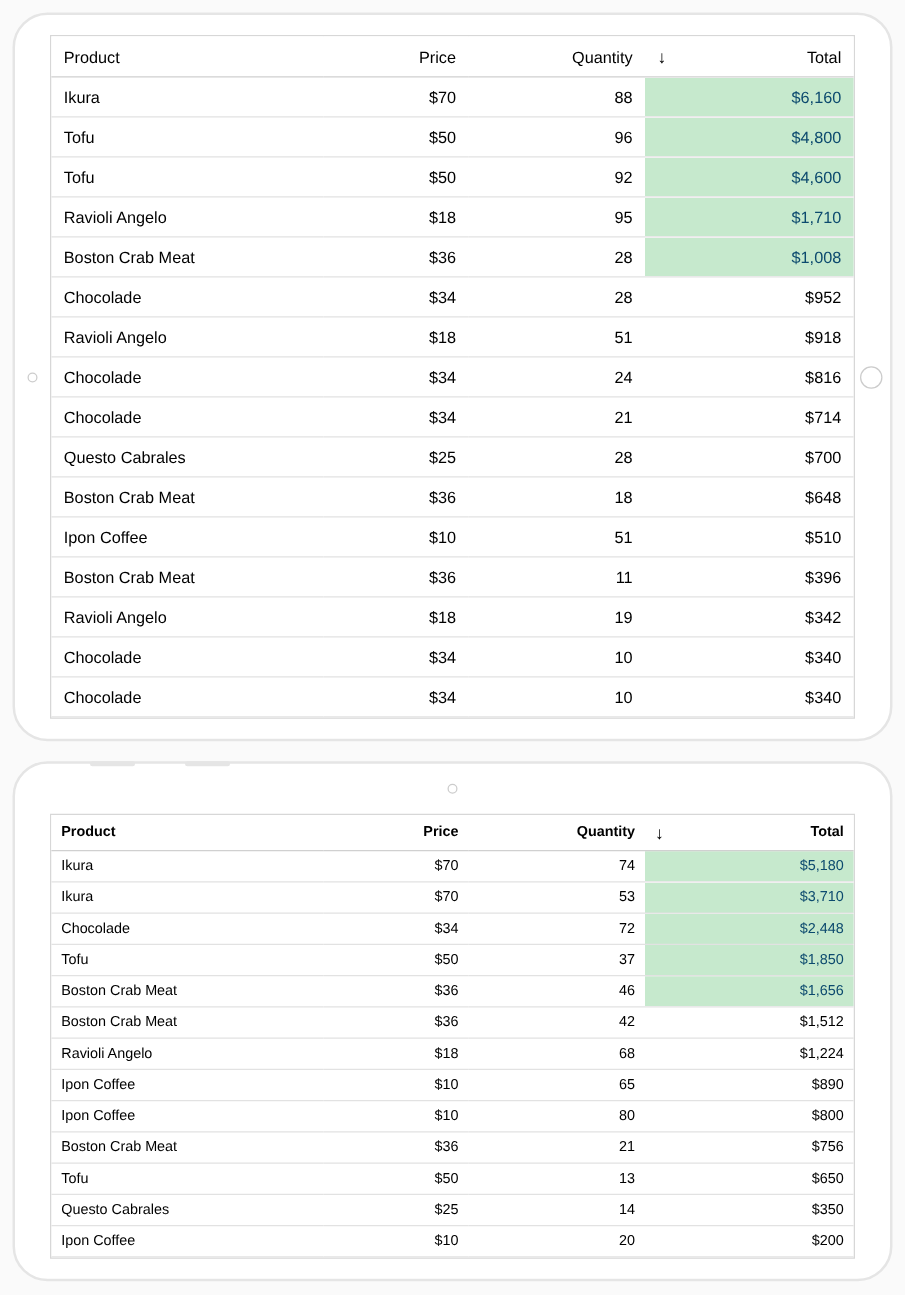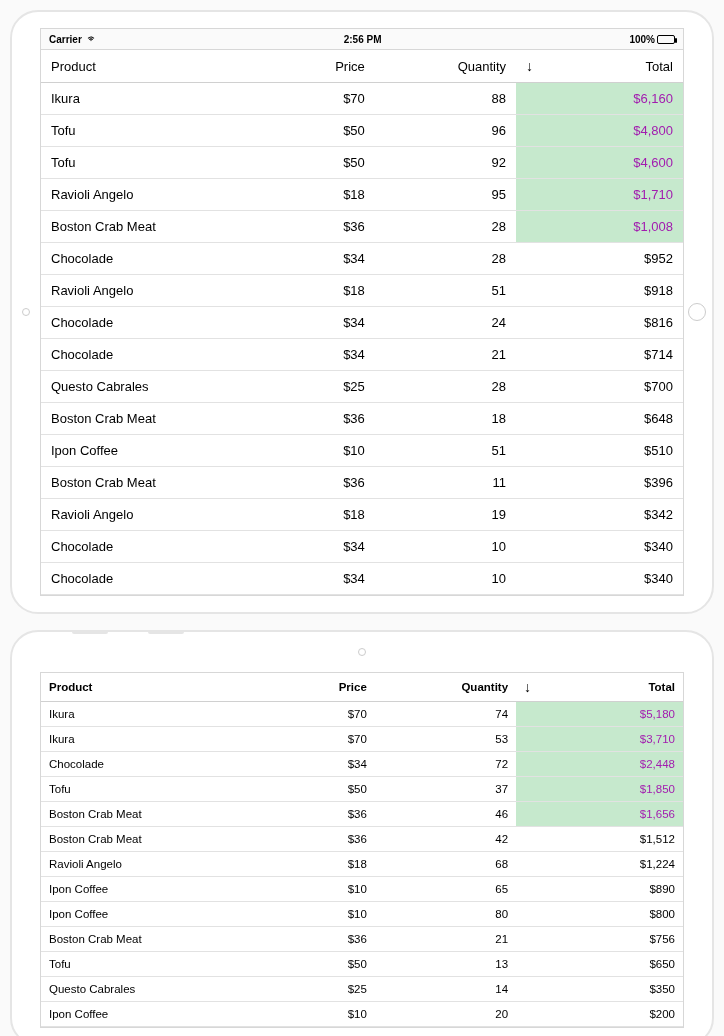--- a/index.html
+++ b/index.html
@@ -99,48 +99,33 @@
   }
   th.num, td.num { text-align: right; }
   col.c-product { width: 34%; }
   col.c-price { width: 18%; }
   col.c-qty { width: 22%; }
   col.c-total { width: 26%; }
   th.sortable { position: relative; }
   .sort-arrow {
     display: inline-block; margin-right: 6px; font-size: 14px; vertical-align: middle;
   }
-  td.hl { background: #c6e9cd; color: #a21caf; }
+  td.hl { background: #c6e9cd; color: #0c4a6e; }
   .device.ios th, .device.ios td { font-size: 13px; padding: 8px 10px; }
   .device.android th, .device.android td { font-size: 11.5px; padding: 6px 8px; }
   .device.android th { font-weight: 600; }
   .th-total-wrap { display: flex; align-items: center; justify-content: space-between; }
 </style>
 </head>
 <body>
 
 <div class="device ios">
   <span class="device-side-dot left"></span>
   <span class="device-side-dot right"></span>
   <div class="screen">
-    <div class="ios-status">
-      <div class="left">
-        <span>Carrier</span>
-        <span class="wifi-icon">
-          <svg viewBox="0 0 24 24">
-              <path d="M12 20l-2-2c1-1 3-1 4 0l-2 2zm-5-5c3-3 7-3 10 0l-2 2c-2-2-4-2-6 0l-2-2zm-3-3c5-5 11-5 16 0l-2 2c-4-4-8-4-12 0l-2-2z" fill="#000"></path>
-            </svg>
-        </span>
-      </div>
-      <div>2:56 PM</div>
-      <div class="battery">
-        <span>100%</span>
-        <span class="battery-body"><span class="battery-fill"></span></span>
-      </div>
-    </div>
     <table>
       <colgroup>
         <col class="c-product">
           <col class="c-price">
           <col class="c-qty">
           <col class="c-total">
       </colgroup>
       <thead>
         <tr>
           <th>Product</th>

